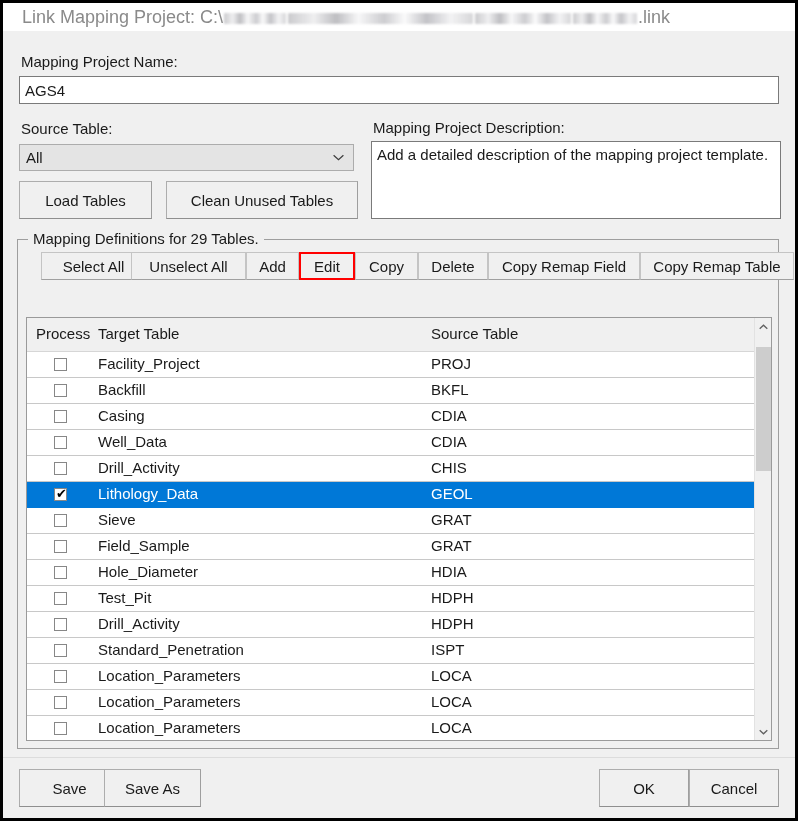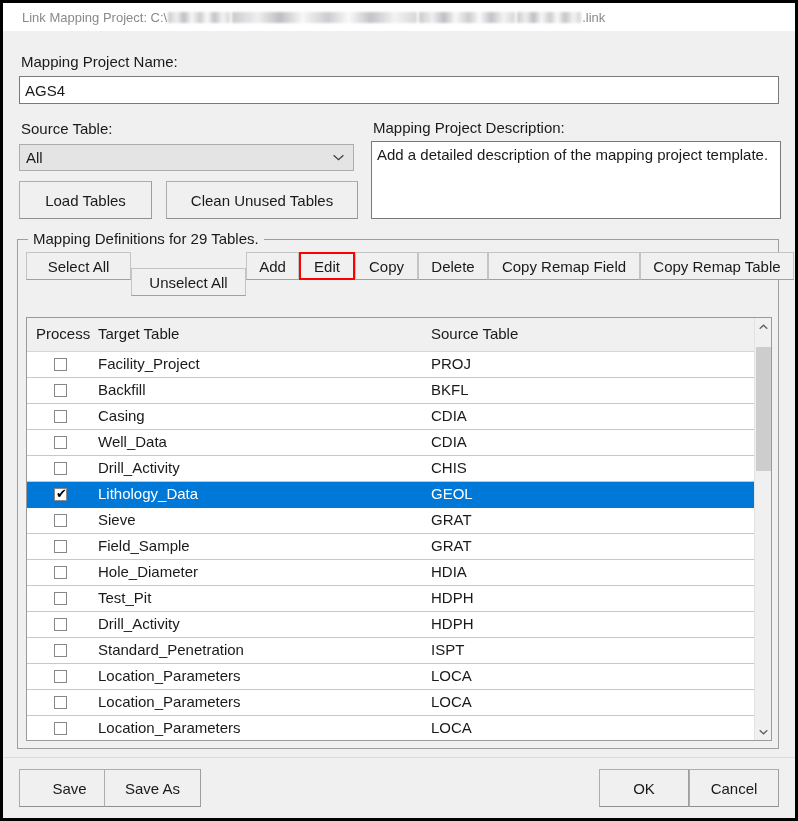--- a/index.html
+++ b/index.html
@@ -28,21 +28,21 @@
     position: absolute;
     left: 0; top: 0;
     width: 792px;
     height: 28px;
     background: #ffffff;
     box-sizing: border-box;
     display: flex;
     align-items: center;
   }
   .titlebar-text {
-    font-size: 13px;
+    font-size: 18px;
     color: #8a8a8a;
     padding-left: 19px;
     white-space: nowrap;
     display: flex;
     align-items: baseline;
   }
   .redacted {
     display: inline-block;
     height: 11px;
     margin: 0 1px;
@@ -341,22 +341,22 @@
 
     <div class="lbl" style="left:370px; top:88px;">Mapping Project Description:</div>
 
     <div class="textarea" style="left:368px; top:110px; width:410px; height:78px;">Add a detailed description of the mapping project template.</div>
 
     <div class="groupbox" style="left:14px; top:208px; width:762px; height:510px;">
 
       <div class="groupbox-title">Mapping Definitions for 29 Tables.</div>
 
       <div style="position:absolute; left:8px; top:12px; width:746px; height:29px;">
-        <div class="tb-btn" style="left:0px;   width:105px;">Select All</div>
-        <div class="tb-btn" style="left:105px; width:115px;margin-top:16px;">Unselect All</div>
+        <div class="tb-btn" style="left:15px;   width:105px;">Select All</div>
+        <div class="tb-btn" style="left:105px; width:115px;">Unselect All</div>
         <div class="tb-btn" style="left:220px; width:53px;">Add</div>
         <div class="tb-btn highlight" style="left:273px; width:56px;">Edit</div>
         <div class="tb-btn" style="left:329px; width:63px;">Copy</div>
         <div class="tb-btn" style="left:392px; width:70px;">Delete</div>
         <div class="tb-btn" style="left:462px; width:152px;">Copy Remap Field</div>
         <div class="tb-btn" style="left:614px; width:154px;">Copy Remap Table</div>
       </div>
 
       <div class="listview" style="left:8px; top:77px; width:746px; height:424px;">
 

